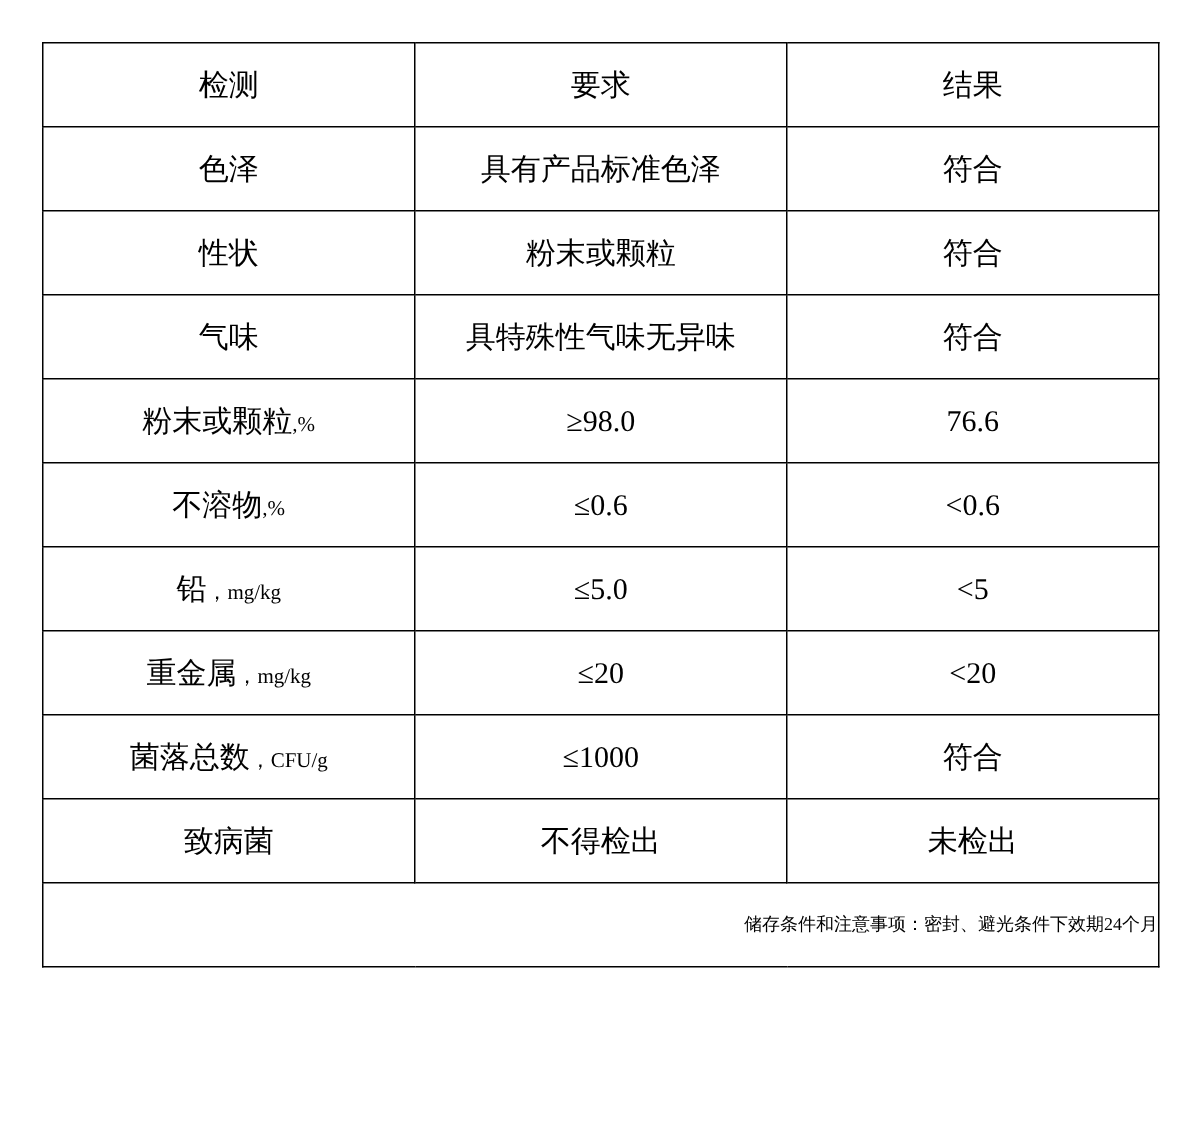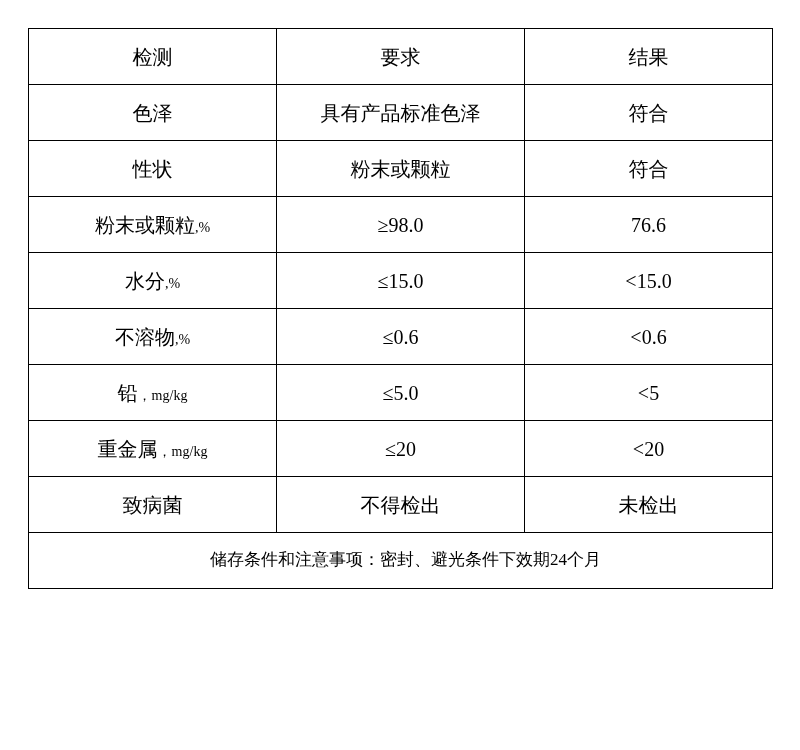--- a/index.html
+++ b/index.html
@@ -52,22 +52,22 @@
   .unit {
     font-size: 14px;
   }
   .note-row td {
     height: 42px;
     text-align: left;
   }
   .note-inner {
     display: block;
     padding-left: 10px;
-    font-size: 17px;
-    text-align: center;
+    font-size: 12px;
+    text-align: right;
   }
   .header-cell {
     font-size: 20px;
   }
 </style>
 </head>
 <body>
 
 <div class="page">
   <div class="spec-table-wrap">
@@ -107,44 +107,44 @@
               <span class="cell-inner">性状</span>
             </td>
           <td>
               <span class="cell-inner">粉末或颗粒</span>
             </td>
           <td>
               <span class="cell-inner">符合</span>
             </td>
         </tr>
 
+        <tr>
+          <td>
+              <span class="cell-inner">气味</span>
+            </td>
+          <td>
+              <span class="cell-inner">具特殊性气味无异味</span>
+            </td>
+          <td>
+              <span class="cell-inner">符合</span>
+            </td>
+        </tr>
 
         <tr>
           <td>
               <span class="cell-inner"><span>粉末或颗粒</span><span class="unit">,%</span></span>
             </td>
           <td>
               <span class="cell-inner">≥98.0</span>
             </td>
           <td>
               <span class="cell-inner">76.6</span>
             </td>
         </tr>
 
-        <tr>
-          <td>
-              <span class="cell-inner"><span>水分</span><span class="unit">,%</span></span>
-            </td>
-          <td>
-              <span class="cell-inner">≤15.0</span>
-            </td>
-          <td>
-              <span class="cell-inner">&lt;15.0</span>
-            </td>
-        </tr>
 
         <tr>
           <td>
               <span class="cell-inner"><span>不溶物</span><span class="unit">,%</span></span>
             </td>
           <td>
               <span class="cell-inner">≤0.6</span>
             </td>
           <td>
               <span class="cell-inner">&lt;0.6</span>
@@ -169,20 +169,31 @@
               <span class="cell-inner"><span>重金属</span><span class="unit">，mg/kg</span></span>
             </td>
           <td>
               <span class="cell-inner">≤20</span>
             </td>
           <td>
               <span class="cell-inner">&lt;20</span>
             </td>
         </tr>
 
+        <tr>
+          <td>
+              <span class="cell-inner"><span>菌落总数</span><span class="unit">，CFU/g</span></span>
+            </td>
+          <td>
+              <span class="cell-inner">≤1000</span>
+            </td>
+          <td>
+              <span class="cell-inner">符合</span>
+            </td>
+        </tr>
 
         <tr>
           <td>
               <span class="cell-inner">致病菌</span>
             </td>
           <td>
               <span class="cell-inner">不得检出</span>
             </td>
           <td>
               <span class="cell-inner">未检出</span>

